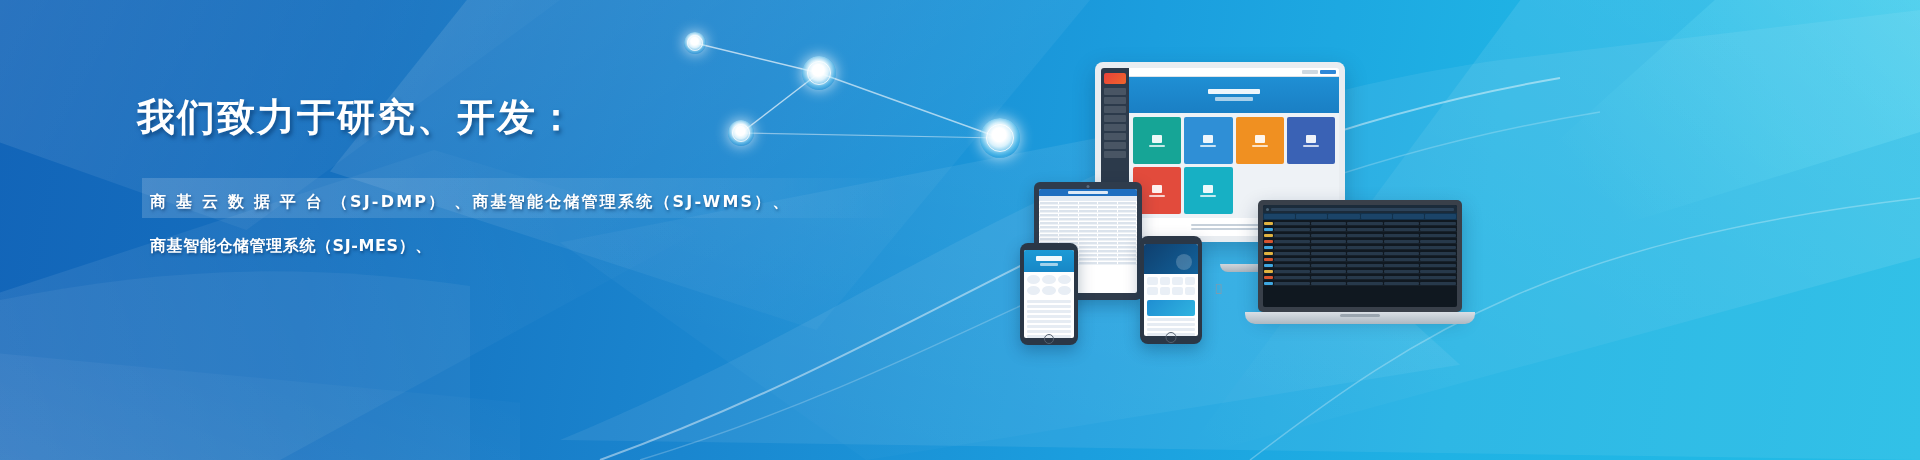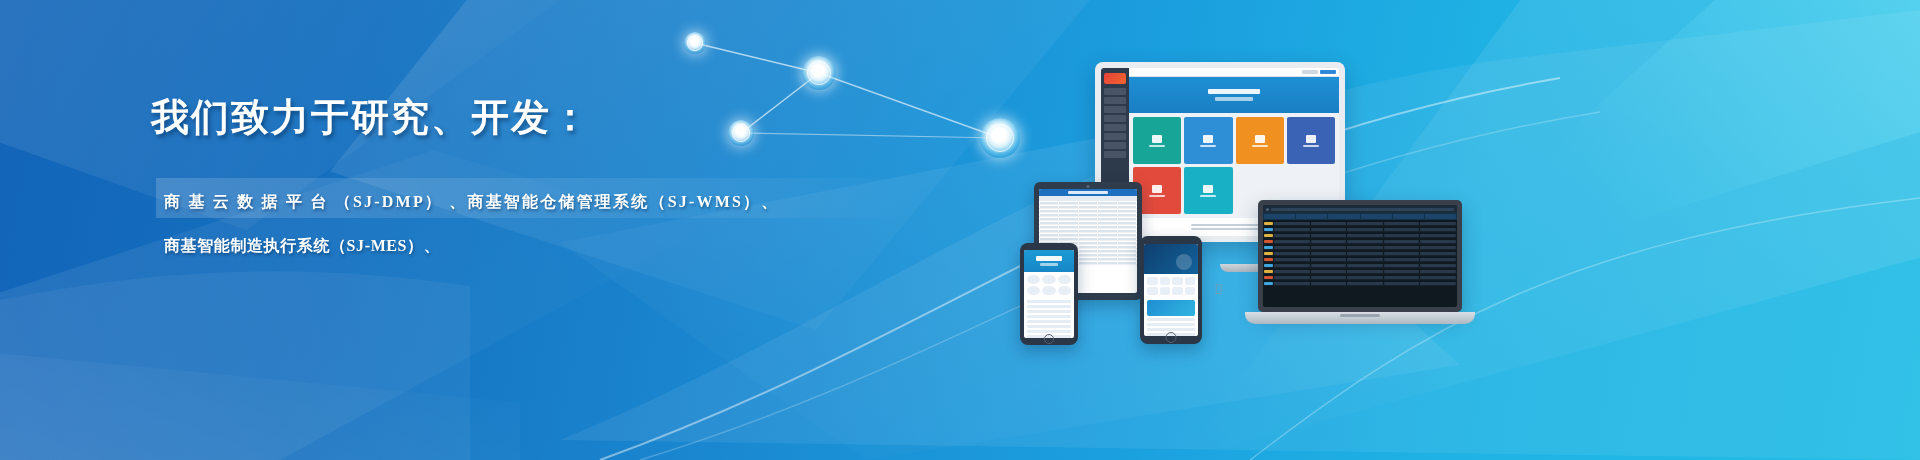--- a/index.html
+++ b/index.html
@@ -42,21 +42,21 @@
 
   
   .net { position:absolute; left:640px; top:10px; width:440px; height:180px; pointer-events:none; }
   .node { position:absolute; border-radius:50%;
           background: radial-gradient(circle at 48% 42%, #ffffff 0%, #ffffff 22%, rgba(235,250,255,.92) 38%, rgba(150,225,250,.45) 62%, rgba(120,210,245,0) 78%);
           box-shadow: 0 0 14px rgba(255,255,255,.75); }
   .node::after { content:""; position:absolute; inset:14%; border-radius:50%;
                  border:1.5px solid rgba(255,255,255,.78); }
 
   
-  .copy { position:absolute; left:14px; top:0; width:960px; height:364px;font-family:Liberation Serif, serif; }
+  .copy { position:absolute; left:0; top:0; width:960px; height:364px; }
   .headline {
     position:absolute; left:137px; top:92px;
     font-size:38px; font-weight:bold; color:#ffffff; letter-spacing:2px;
     text-shadow: 2px 3px 4px rgba(0,40,85,.55);
     white-space:nowrap;
   }
   .bodyband {
     position:absolute; left:142px; top:178px; width:760px; height:40px;
     background: linear-gradient(90deg, rgba(255,255,255,.17), rgba(255,255,255,.05) 82%, rgba(255,255,255,0));
   }
@@ -201,21 +201,21 @@
     <div class="node" style="left:162px;top:46px;width:34px;height:34px"></div>
     <div class="node" style="left:88px;top:110px;width:26px;height:26px"></div>
     <div class="node" style="left:340px;top:108px;width:40px;height:40px"></div>
   </div>
 
   <div class="copy">
     <div class="headline">我们致力于研究、开发：</div>
     <div class="bodyband"></div>
     <div class="bodylines">
       <div class="bline l1">商 基 云 数 据 平 台 （SJ-DMP） 、商基智能仓储管理系统（SJ-WMS）、</div>
-      <div class="bline l2">商基智能制造执行系统（SJ-MES）、</div>
+      <div class="bline l2">商基智能仓储管理系统（SJ-MES）、</div>
     </div>
   </div>
 
   <div class="devices">
 
     <div class="monitor">
       <div class="mon-screen">
         <div class="mon-side">
           <div class="mon-logo"></div>
           <div class="mon-mi"></div>

